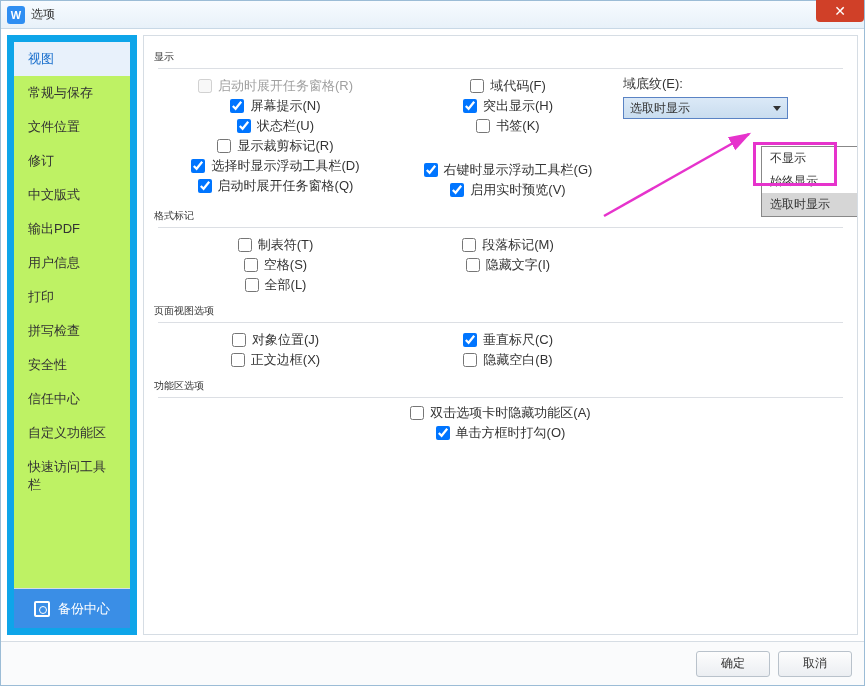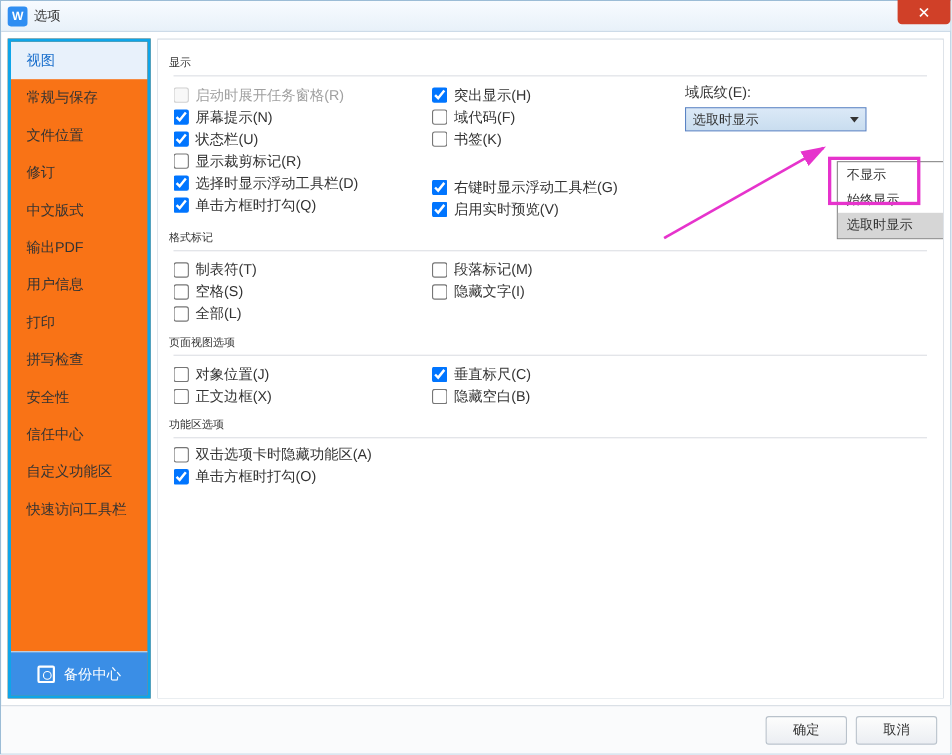--- a/index.html
+++ b/index.html
@@ -3,36 +3,36 @@
 <meta charset="utf-8">
 <style>
 * { box-sizing: border-box; margin: 0; padding: 0; font-family: "Microsoft YaHei", sans-serif; }
 body { background: #eef2f5; width: 865px; height: 686px; overflow: hidden; }
 .window { width: 865px; height: 686px; background: #fff; border: 1px solid #9bbcd6; display: flex; flex-direction: column; }
 .titlebar { height: 28px; background: linear-gradient(#f7fbff,#e8f1f9); border-bottom: 1px solid #c8d8e6; display: flex; align-items: center; padding: 0 6px; position: relative; }
 .titlebar .app-icon { width: 18px; height: 18px; background: #2f8ef2; border-radius: 3px; display: flex; align-items: center; justify-content: center; color: #fff; font-size: 11px; font-weight: bold; margin-right: 6px; }
 .titlebar .title { font-size: 12px; color: #333; }
 .close-btn { position: absolute; right: 0; top: -1px; width: 48px; height: 22px; background: #d04028; border-radius: 0 0 4px 4px; display: flex; align-items: center; justify-content: center; color: #fff; font-size: 14px; cursor: pointer; }
 .body-area { flex: 1; display: flex; padding: 6px; gap: 6px; }
-.sidebar { width: 130px; border: 3px solid #0ea5e9; background: #f97316; display: flex; flex-direction: column; }
+.sidebar { width: 130px; border: 7px solid #0ea5e9; background: #bef264; display: flex; flex-direction: column; }
 .sidebar-list { flex: 1; overflow: auto; }
 .sidebar-item { padding: 8px 14px; font-size: 13px; color: #333; cursor: pointer; }
 .sidebar-item.active { background: #e8f1fb; color: #1a6fcc; }
 .backup-btn { height: 40px; background: #3a8ee6; color: #fff; display: flex; align-items: center; justify-content: center; font-size: 13px; gap: 8px; cursor: pointer; border-top: 1px solid #d6dde4; }
 .backup-btn .bicon { width: 16px; height: 16px; border: 2px solid #fff; border-radius: 2px; position: relative; }
 .backup-btn .bicon::after { content: ""; position: absolute; left: 3px; top: 3px; width: 6px; height: 6px; border-radius: 50%; border: 1px solid #fff; }
 .content { flex: 1; border: 1px solid #d6dde4; background: #fff; padding: 10px 14px; font-size: 13px; color: #333; overflow: auto; position: relative; }
 .section { margin-bottom: 8px; }
 .section-title { font-size: 10px; color: #333; margin: 4px 0 4px -4px; }
 .hr { border: none; border-top: 1px solid #dcdfe4; margin: 2px 0 6px 0; }
 .cols { display: flex; }
 .col { width: 235px; }
 .col2 { width: 230px; }
 .col3 { flex: 1; }
-.chk { display: flex; align-items: center; gap: 6px; margin: 2px 0; }
+.chk { display: flex; align-items: center; gap: 6px; margin: 2px 0; justify-content: center; }
 .chk input { width: 14px; height: 14px; }
 .chk.disabled { color: #a0a0a0; }
 .lbl { font-size: 13px; }
 .field-label { font-size: 13px; margin-bottom: 4px; display: block; }
 .dropdown { width: 165px; height: 22px; border: 1px solid #5a83c4; background: linear-gradient(#dbe9f7,#c9ddef); display: flex; align-items: center; padding: 0 6px; position: relative; cursor: pointer; font-size: 12px; }
 .dropdown::after { content: ""; position: absolute; right: 6px; top: 8px; border-left: 4px solid transparent; border-right: 4px solid transparent; border-top: 5px solid #333; }
 .dd-list { position: absolute; top: 110px; left: 617px; width: 165px; border: 1px solid #888; background: #fff; font-size: 12px; z-index: 5; }
 .dd-item { padding: 3px 8px; cursor: pointer; }
 .dd-item.hi { background: #d6d6d6; }
 .dd-frame { position: absolute; top: 106px; left: 609px; width: 84px; height: 44px; border: 3px solid #e633cc; z-index: 6; pointer-events: none; }
@@ -93,31 +93,31 @@
               <label class="chk">
                 <input type="checkbox" style="">
                 <span class="lbl">显示裁剪标记(R)</span>
               </label>
               <label class="chk">
                 <input type="checkbox" checked="" style="">
                 <span class="lbl">选择时显示浮动工具栏(D)</span>
               </label>
               <label class="chk">
                 <input type="checkbox" checked="" style="">
-                <span class="lbl">单击方框时打勾(Q)</span>
+                <span class="lbl">启动时展开任务窗格(Q)</span>
               </label>
             </div>
           <div class="col2" id="disp-mid">
               <label class="chk">
+                <input type="checkbox" style="">
+                <span class="lbl">域代码(F)</span>
+              </label>
+              <label class="chk">
                 <input type="checkbox" checked="" style="">
                 <span class="lbl">突出显示(H)</span>
-              </label>
-              <label class="chk">
-                <input type="checkbox" style="">
-                <span class="lbl">域代码(F)</span>
               </label>
               <label class="chk">
                 <input type="checkbox" style="">
                 <span class="lbl">书签(K)</span>
               </label>
               <div style="height: 22px;"></div>
               <label class="chk">
                 <input type="checkbox" checked="" style="">
                 <span class="lbl">右键时显示浮动工具栏(G)</span>
               </label>

